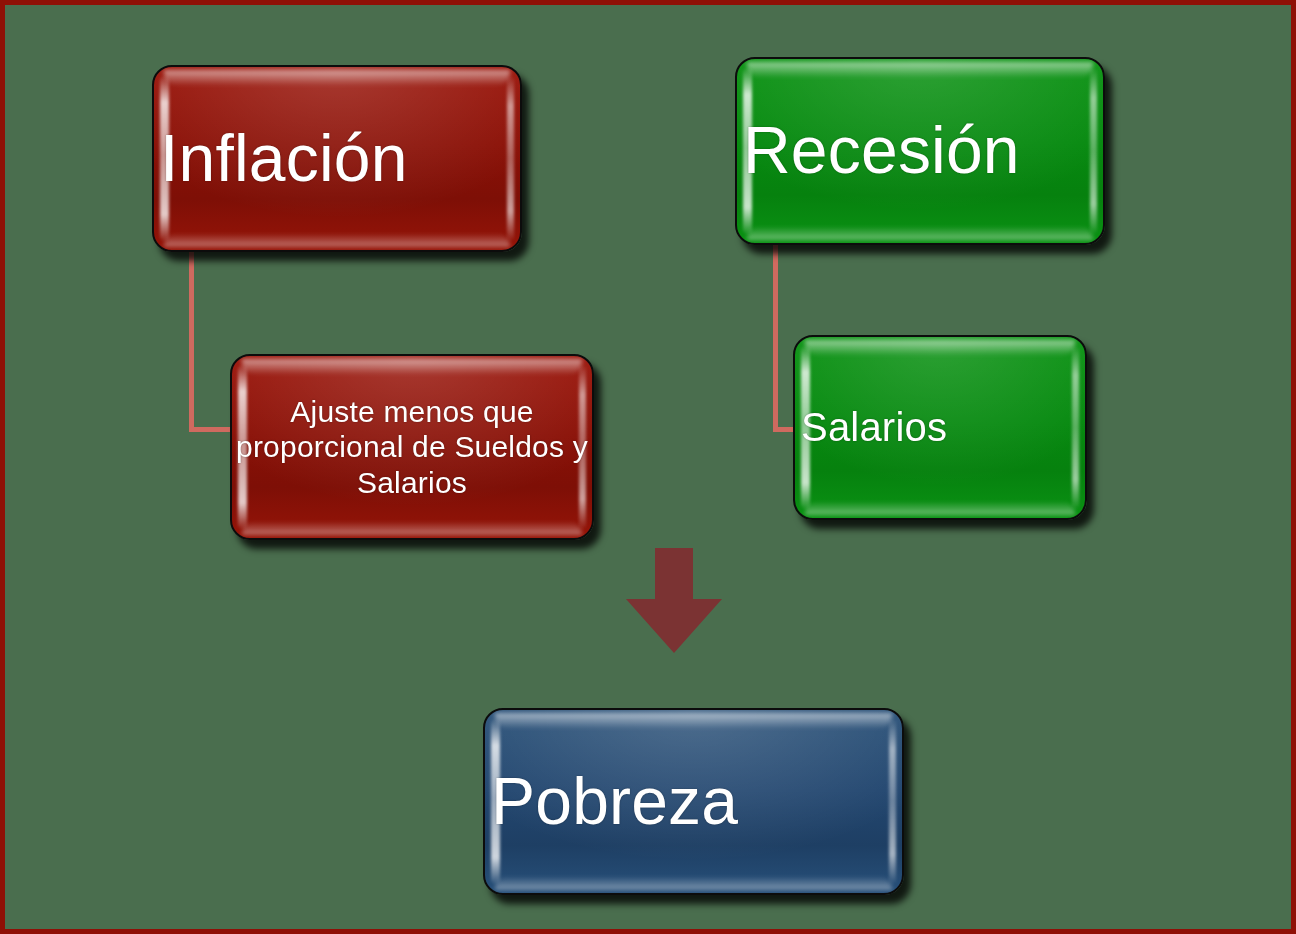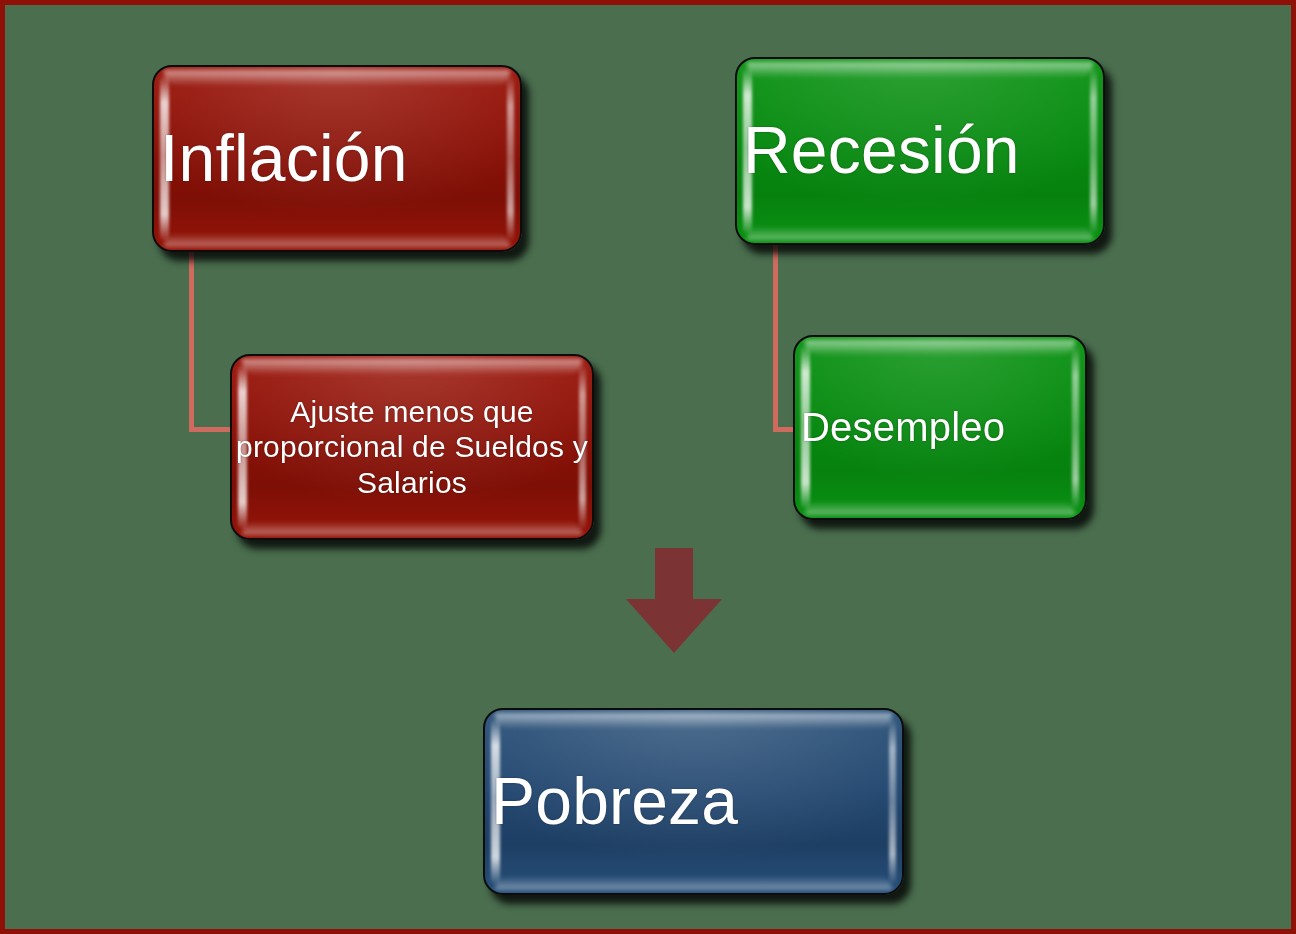--- a/index.html
+++ b/index.html
@@ -150,21 +150,21 @@
 
   <div class="node red" style="left:225px; top:349px; width:364px; height:186px;">
     <div class="topgloss"></div>
     <div class="botgloss"></div>
     <div class="label" style="font-size:30px; line-height:1.18; padding:0 4px;">Ajuste menos que proporcional de Sueldos y Salarios</div>
   </div>
 
   <div class="node green" style="left:788px; top:330px; width:294px; height:185px;">
     <div class="topgloss"></div>
     <div class="botgloss"></div>
-    <div class="label" style="font-size:40px;">Desempleo</div>
+    <div class="label" style="font-size:40px;">Salarios</div>
   </div>
 
   <div class="arrow" style="left:620px; top:543px; width:98px; height:106px;">
     <svg width="98" height="106" viewBox="0 0 98 106" xmlns="http://www.w3.org/2000/svg">
       <polygon points="30,0 68,0 68,51 97,51 49,105 1,51 30,51" fill="#7b3333"></polygon>
     </svg>
   </div>
 
   <div class="node blue" style="left:478px; top:703px; width:421px; height:187px;">
     <div class="topgloss"></div>

